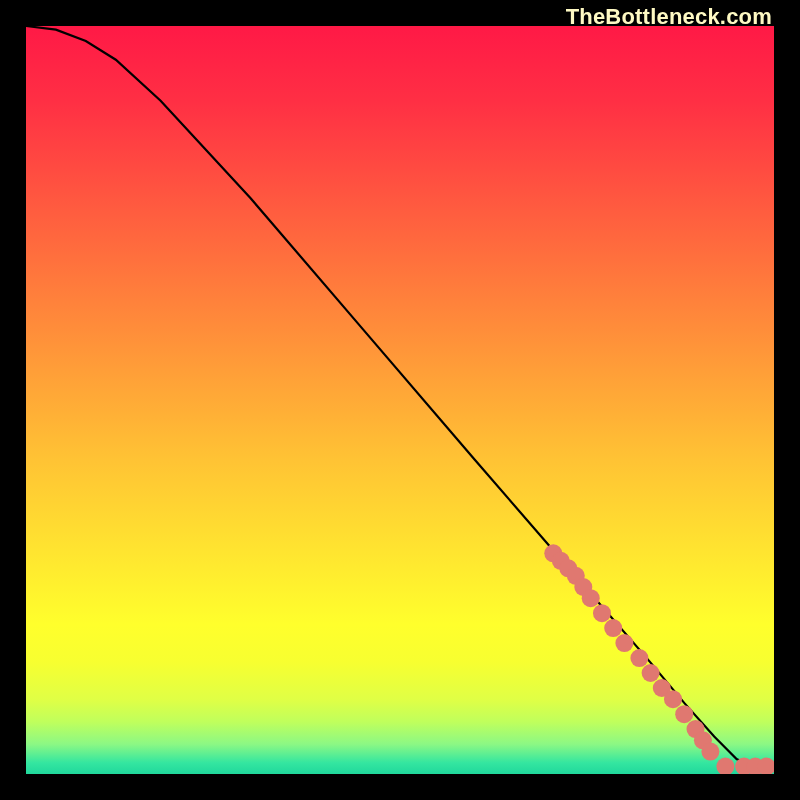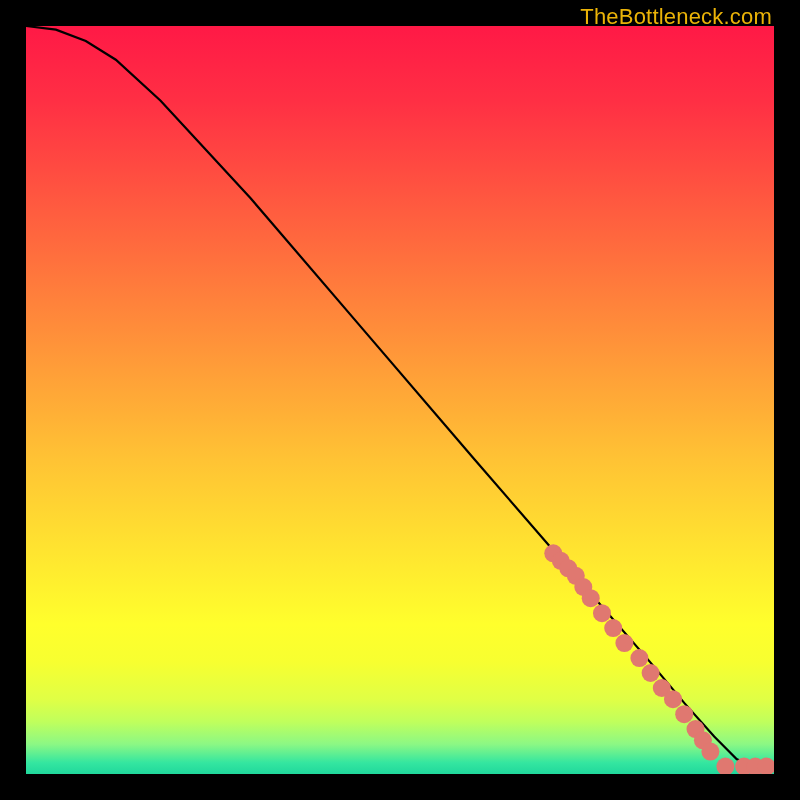--- a/index.html
+++ b/index.html
@@ -26,23 +26,23 @@
     overflow: hidden;
   }
   .gradient {
     position: absolute;
     inset: 0;
   }
   .watermark {
     position: absolute;
     top: 4px;
     right: 28px;
-    color: #eab308;
+    color: #fef9c3;
     font-size: 22px;
-    font-weight: 400;
+    font-weight: 700;
     letter-spacing: 0.2px;
   }
   svg.curve {
     position: absolute;
     inset: 0;
   }
 </style>
 </head>
 <body>
 

